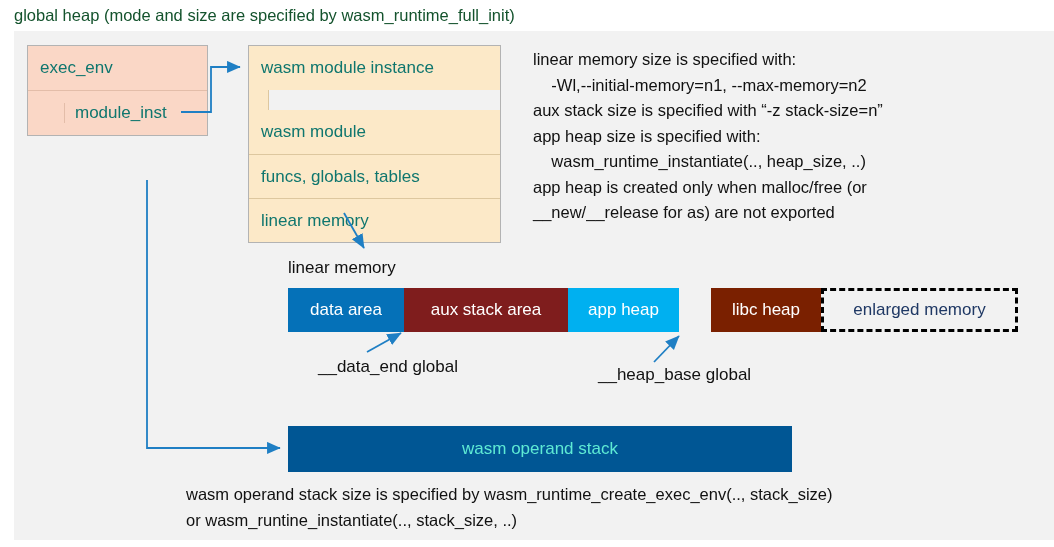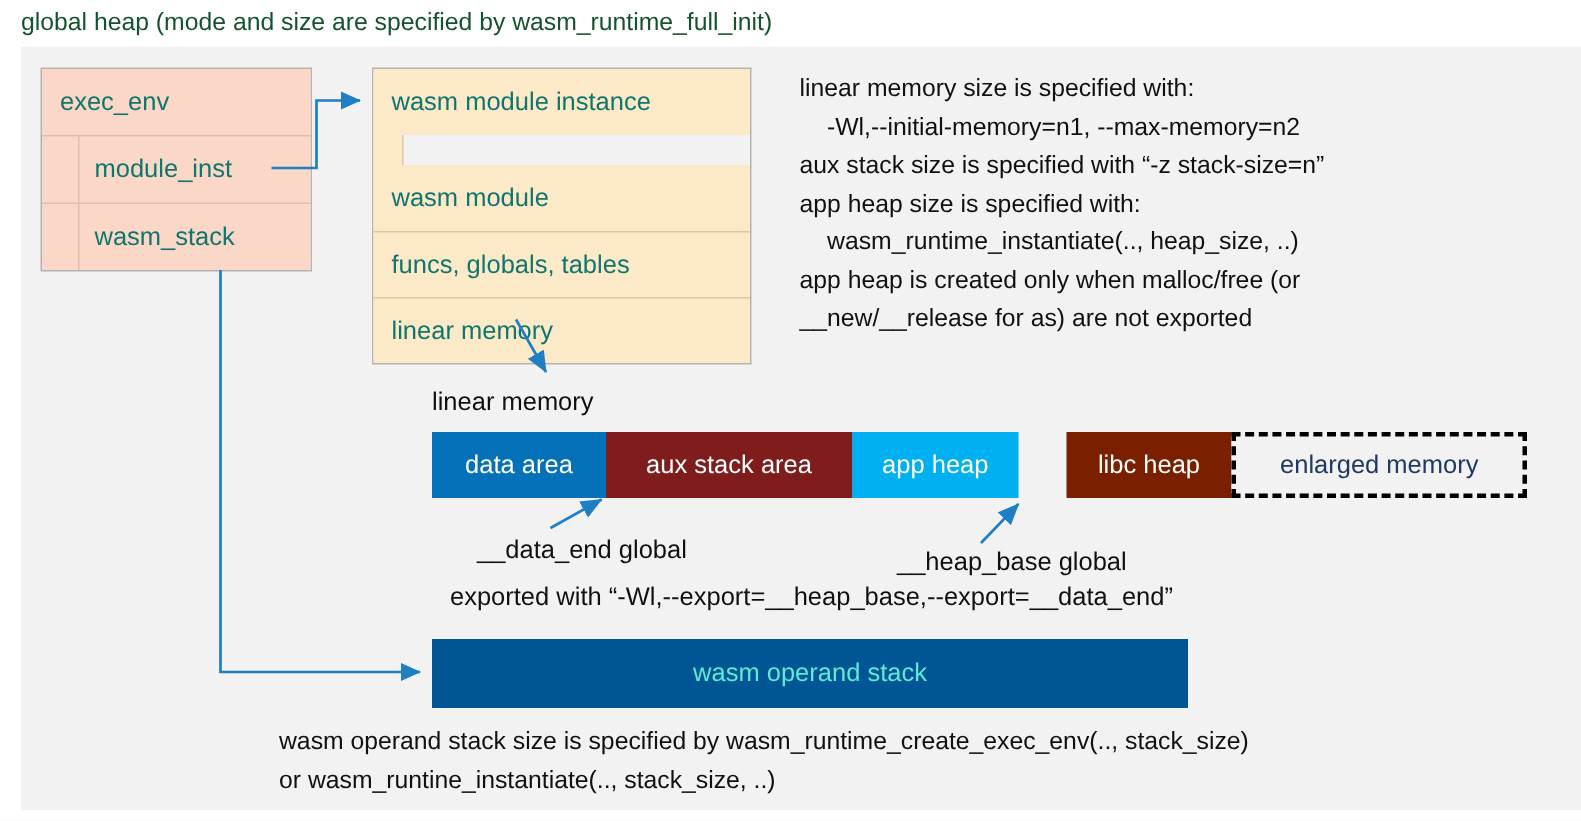--- a/index.html
+++ b/index.html
@@ -62,21 +62,21 @@
 
   
   #exec-env {
     left: 27px;
     top: 45px;
     width: 181px;
   }
   #exec-env .row { background: #fad7c6; }
   #exec-env .row + .row { border-top: 1px solid #e3bda9; }
   #exec-env .header { height: 44px; padding-left: 12px; }
-  #exec-env .indent-row { height: 45px; padding: 0; }
+  #exec-env .indent-row { height: 45px; padding: 12px; }
   #exec-env .gutter {
     width: 25px;
     height: 100%;
     box-sizing: border-box;
     border-right: 1px solid #e3bda9;
     flex: 0 0 25px;
   }
   #exec-env .cell {
     flex: 1 1 auto;
     height: 100%;
@@ -208,24 +208,20 @@
 
   <div class="title">global heap (mode and size are specified by wasm_runtime_full_init)</div>
 
   <div class="panel" style="background: rgb(242, 242, 242);"></div>
 
   <div class="boxgroup" id="exec-env">
     <div class="row header">exec_env</div>
     <div class="row indent-row">
       <div class="gutter"></div>
       <div class="cell">module_inst</div>
-    </div>
-    <div class="row indent-row">
-      <div class="gutter"></div>
-      <div class="cell">wasm_stack</div>
     </div>
   </div>
 
   <div class="boxgroup" id="wmi">
     <div class="row header">wasm module instance</div>
     <div class="body">
       <div class="gutter"></div>
       <div class="stack">
         <div class="row sub">wasm module</div>
         <div class="row sub">funcs, globals, tables</div>
@@ -246,21 +242,20 @@
   <div class="memstrip">
     <div class="seg" style="width: 116px; background: rgb(5, 113, 184);">data area</div>
     <div class="seg" style="width: 164px; background: #7f1d1d;">aux stack area</div>
     <div class="seg" style="width: 111px; background: rgb(0, 176, 240);">app heap</div>
     <div class="seg" style="width: 110px; background: rgb(122, 32, 0); margin-left: 32px;">libc heap</div>
     <div class="seg enlarged" style="width: 197px; background: rgb(242, 242, 242); color: rgb(31, 56, 100);">enlarged memory</div>
   </div>
 
   <div class="ann" id="ann-data-end">__data_end global</div>
   <div class="ann" id="ann-heap-base">__heap_base global</div>
-  <div class="ann" id="ann-exported">exported with “-Wl,--export=__heap_base,--export=__data_end”</div>
 
   <div class="opstack" style="background: rgb(0, 86, 148);">wasm operand stack</div>
 
   <div class="bottom-note">wasm operand stack size is specified by wasm_runtime_create_exec_env(.., stack_size)
 or wasm_runtine_instantiate(.., stack_size, ..)</div>
 
   <svg id="connectors" viewBox="0 0 1054 547" width="1054" height="547">
     <defs>
       <marker id="ah" markerWidth="9" markerHeight="9" refX="7.2" refY="3.4" orient="auto" markerUnits="strokeWidth">
         <path d="M0,0 L7.6,3.4 L0,6.8 z" fill="#1f7fc4"></path>

